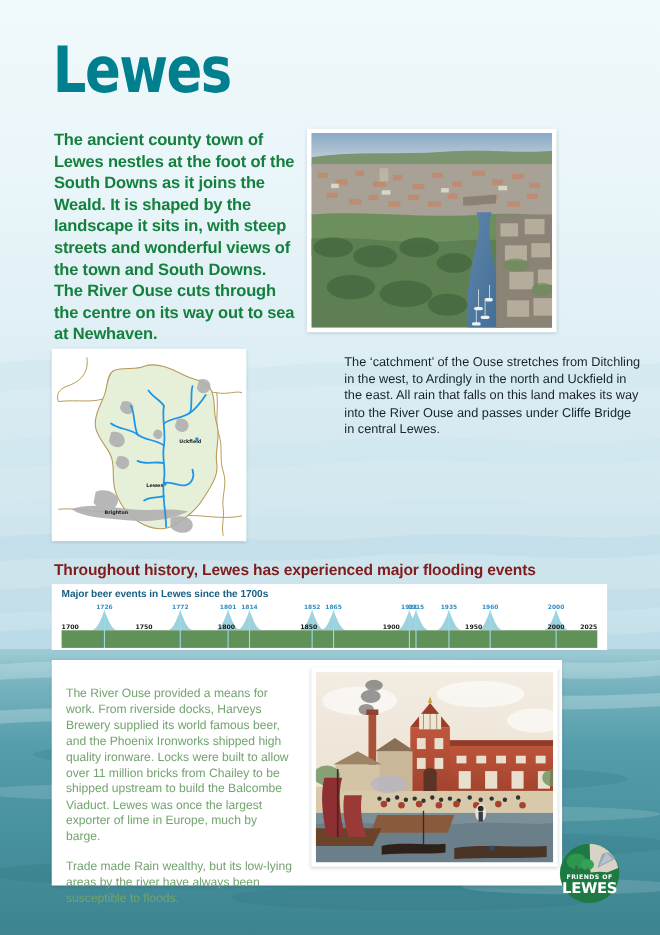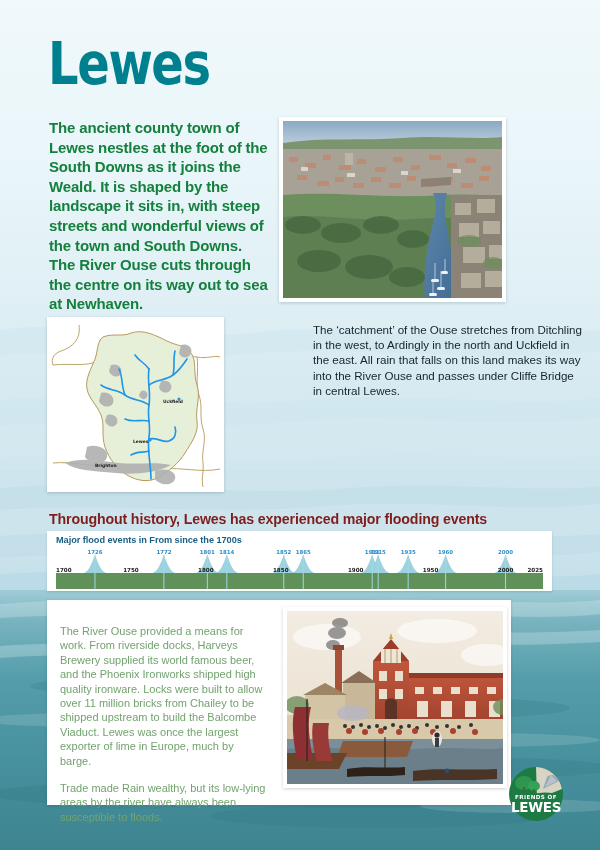--- a/index.html
+++ b/index.html
@@ -323,21 +323,21 @@
     </div>
   </div>
 
   <div class="catchment">
     <p>The ‘catchment’ of the Ouse stretches from Ditchling in the west, to Ardingly in the north and Uckfield in the east. All rain that falls on this land makes its way into the River Ouse and passes under Cliffe Bridge in central Lewes.</p>
   </div>
 
   <div class="flood-heading">Throughout history, Lewes has experienced major flooding events</div>
 
   <div class="timeline-panel">
-    <div class="timeline-title">Major flood events in From since the 1700s</div>
+    <div class="timeline-title">Major beer events in Lewes since the 1700s</div>
     <div class="tl-chart">
       <svg id="tl-svg" width="491" height="42" viewBox="0 0 491 42">
           <path d="M2,26 L29.96,26 C35.96,24 38.96,12 40.96,8 C42.96,12 45.96,24 51.96,26 L98.88923076923078,26 C104.88923076923078,24 107.88923076923078,12 109.88923076923078,8 C111.88923076923078,12 114.88923076923078,24 120.88923076923078,26 L142.34461538461537,26 C148.34461538461537,24 151.34461538461537,12 153.34461538461537,8 C155.34461538461537,12 158.34461538461537,24 164.34461538461537,26 L161.82461538461538,26 C167.82461538461538,24 170.82461538461538,12 172.82461538461538,8 C174.82461538461538,12 177.82461538461538,24 183.82461538461538,26 L218.76615384615386,26 C224.76615384615386,24 227.76615384615386,12 229.76615384615386,8 C231.76615384615386,12 234.76615384615386,24 240.76615384615386,26 L238.24615384615385,26 C244.24615384615385,24 247.24615384615385,12 249.24615384615385,8 C251.24615384615385,12 254.24615384615385,24 260.24615384615385,26 L307.17538461538464,26 C313.17538461538464,24 316.17538461538464,12 318.17538461538464,8 C320.17538461538464,12 323.17538461538464,24 329.17538461538464,26 L313.16923076923075,26 C319.16923076923075,24 322.16923076923075,12 324.16923076923075,8 C326.16923076923075,12 329.16923076923075,24 335.16923076923075,26 L343.1384615384615,26 C349.1384615384615,24 352.1384615384615,12 354.1384615384615,8 C356.1384615384615,12 359.1384615384615,24 365.1384615384615,26 L380.6,26 C386.6,24 389.6,12 391.6,8 C393.6,12 396.6,24 402.6,26 L440.53846153846155,26 C446.53846153846155,24 449.53846153846155,12 451.53846153846155,8 C453.53846153846155,12 456.53846153846155,24 462.53846153846155,26 L489,26 Z" fill="#9ed1de"></path>
           <rect x="2" y="26" width="487" height="16" fill="#5f9159"></rect>
           <line x1="40.96" y1="8" x2="40.96" y2="42" stroke="#9adbe8" stroke-width="1"></line>
           <text x="40.96" y="7" text-anchor="middle" fill="#2f8fc4" font-family="DejaVu Sans, sans-serif" font-size="5.4" font-weight="700">1726</text>
           <line x1="109.88923076923078" y1="8" x2="109.88923076923078" y2="42" stroke="#9adbe8" stroke-width="1"></line>
           <text x="109.88923076923078" y="7" text-anchor="middle" fill="#2f8fc4" font-family="DejaVu Sans, sans-serif" font-size="5.4" font-weight="700">1772</text>
           <line x1="153.34461538461537" y1="8" x2="153.34461538461537" y2="42" stroke="#9adbe8" stroke-width="1"></line>
           <text x="153.34461538461537" y="7" text-anchor="middle" fill="#2f8fc4" font-family="DejaVu Sans, sans-serif" font-size="5.4" font-weight="700">1801</text>

